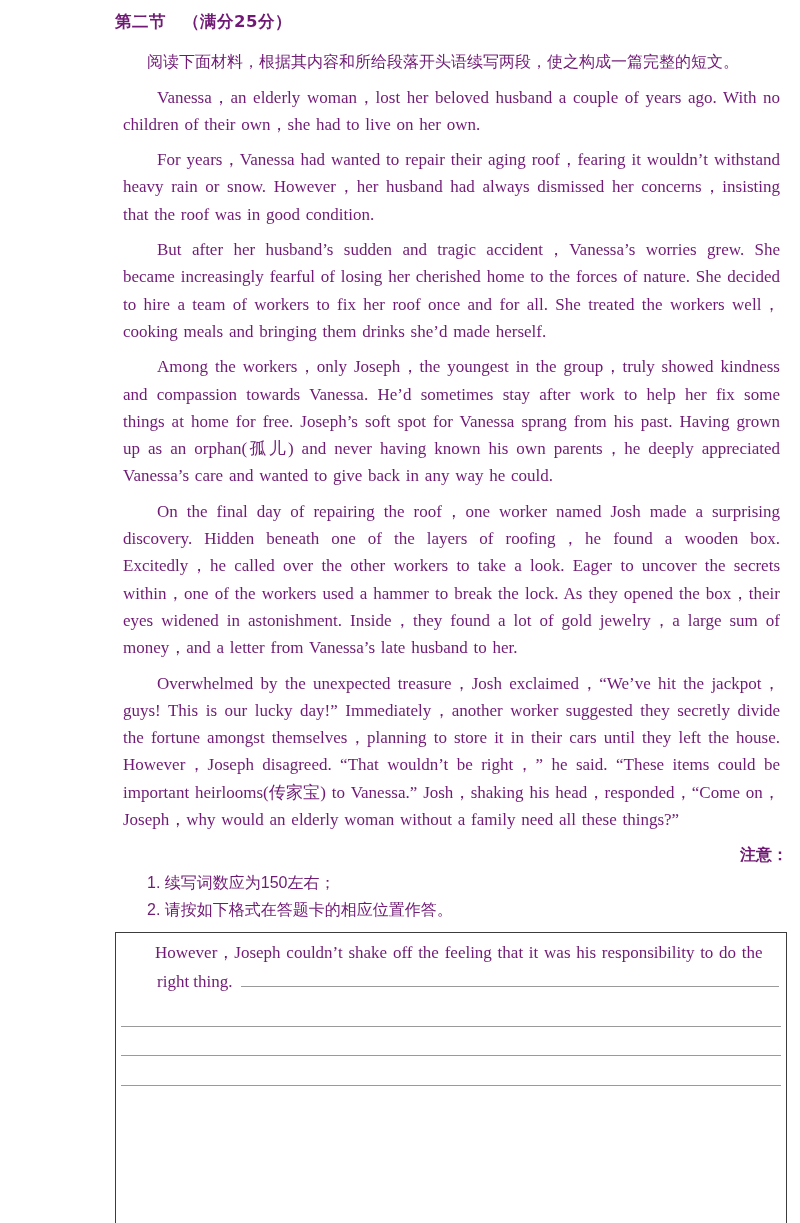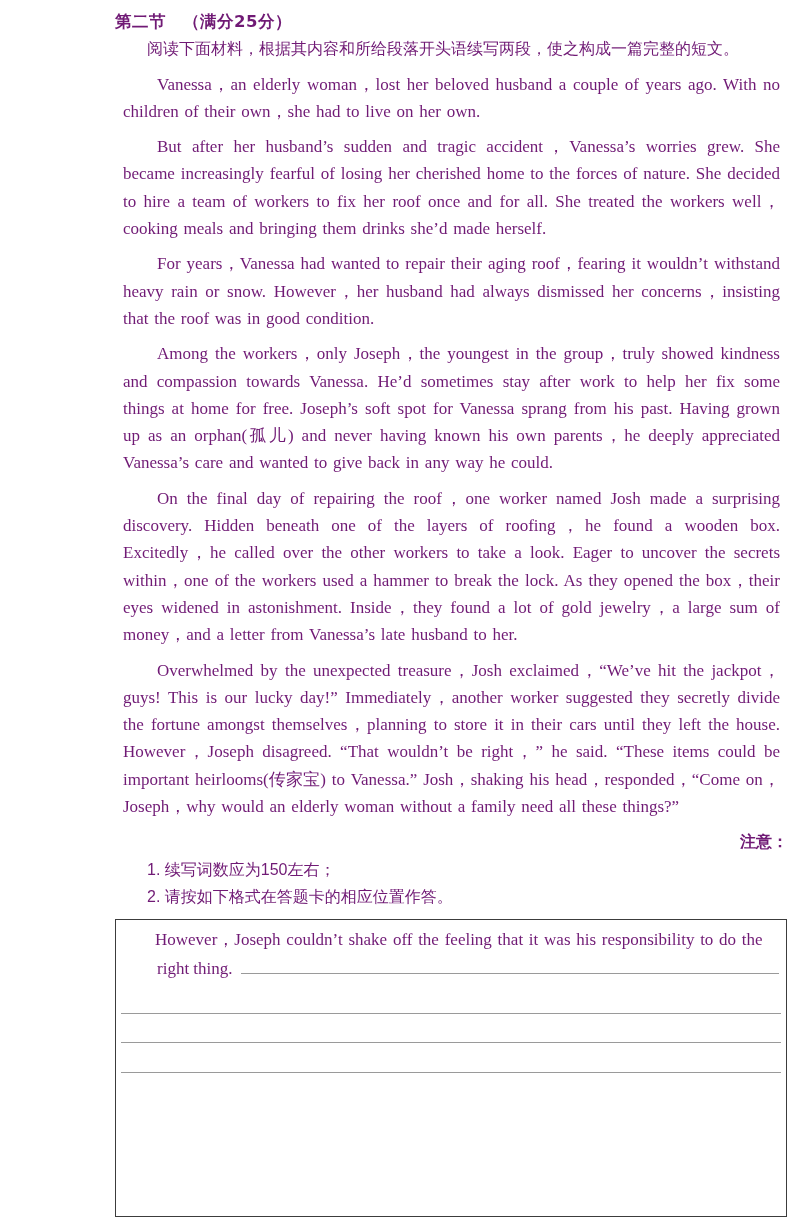--- a/index.html
+++ b/index.html
@@ -19,20 +19,21 @@
     line-height:27.3px;
     font-family:"DejaVu Sans","Liberation Sans",sans-serif;
     font-size:16.5px;
     letter-spacing:.5px;
   }
   .instruction{
     line-height:27.3px;
     text-indent:2em;
     font-family:"DejaVu Sans","Liberation Sans",sans-serif;
     font-size:16px;
+    margin-top:13px;
   }
   .passage p{
     margin:8px;
     line-height:27.3px;
     text-indent:2em;
     text-align:justify;
     word-spacing:1.5px;
   }
   .notes-label{
     line-height:27.3px;
@@ -94,22 +95,22 @@
 <body>
 
 <div class="page">
 
   <div class="sec-title">第二节　（满分25分）</div>
 
   <div class="instruction">阅读下面材料，根据其内容和所给段落开头语续写两段，使之构成一篇完整的短文。</div>
 
   <div class="passage">
     <p>Vanessa，an elderly woman，lost her beloved husband a couple of years ago. With no children of their own，she had to live on her own.</p>
+    <p>For years，Vanessa had wanted to repair their aging roof，fearing it wouldn’t withstand heavy rain or snow. However，her husband had always dismissed her concerns，insisting that the roof was in good condition.</p>
     <p>But after her husband’s sudden and tragic accident，Vanessa’s worries grew. She became increasingly fearful of losing her cherished home to the forces of nature. She decided to hire a team of workers to fix her roof once and for all. She treated the workers well，cooking meals and bringing them drinks she’d made herself.</p>
-    <p>For years，Vanessa had wanted to repair their aging roof，fearing it wouldn’t withstand heavy rain or snow. However，her husband had always dismissed her concerns，insisting that the roof was in good condition.</p>
     <p>Among the workers，only Joseph，the youngest in the group，truly showed kindness and compassion towards Vanessa. He’d sometimes stay after work to help her fix some things at home for free. Joseph’s soft spot for Vanessa sprang from his past. Having grown up as an orphan(孤儿) and never having known his own parents，he deeply appreciated Vanessa’s care and wanted to give back in any way he could.</p>
     <p>On the final day of repairing the roof，one worker named Josh made a surprising discovery. Hidden beneath one of the layers of roofing，he found a wooden box. Excitedly，he called over the other workers to take a look. Eager to uncover the secrets within，one of the workers used a hammer to break the lock. As they opened the box，their eyes widened in astonishment. Inside，they found a lot of gold jewelry，a large sum of money，and a letter from Vanessa’s late husband to her.</p>
     <p>Overwhelmed by the unexpected treasure，Josh exclaimed，“We’ve hit the jackpot，guys! This is our lucky day!” Immediately，another worker suggested they secretly divide the fortune amongst themselves，planning to store it in their cars until they left the house. However，Joseph disagreed. “That wouldn’t be right，” he said. “These items could be important heirlooms(传家宝) to Vanessa.” Josh，shaking his head，responded，“Come on，Joseph，why would an elderly woman without a family need all these things?”</p>
   </div>
 
   <div class="notes">
     <div class="notes-label">注意：</div>
     <div class="note-item">1. 续写词数应为150左右；</div>
     <div class="note-item">2. 请按如下格式在答题卡的相应位置作答。</div>
   </div>

